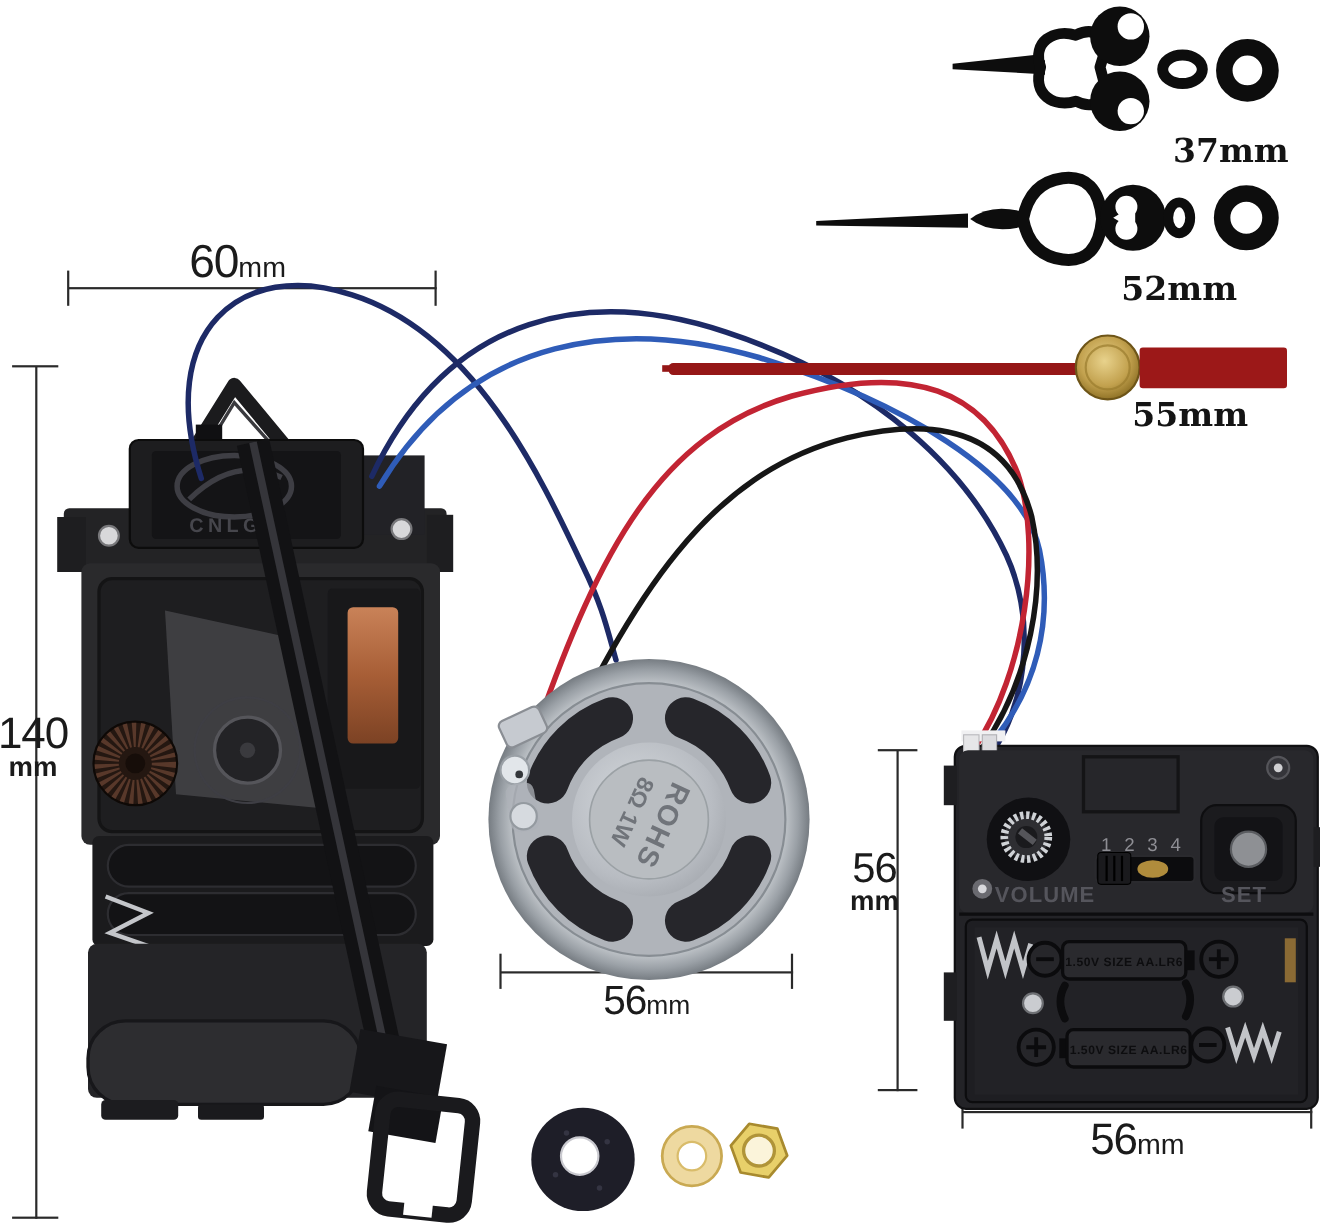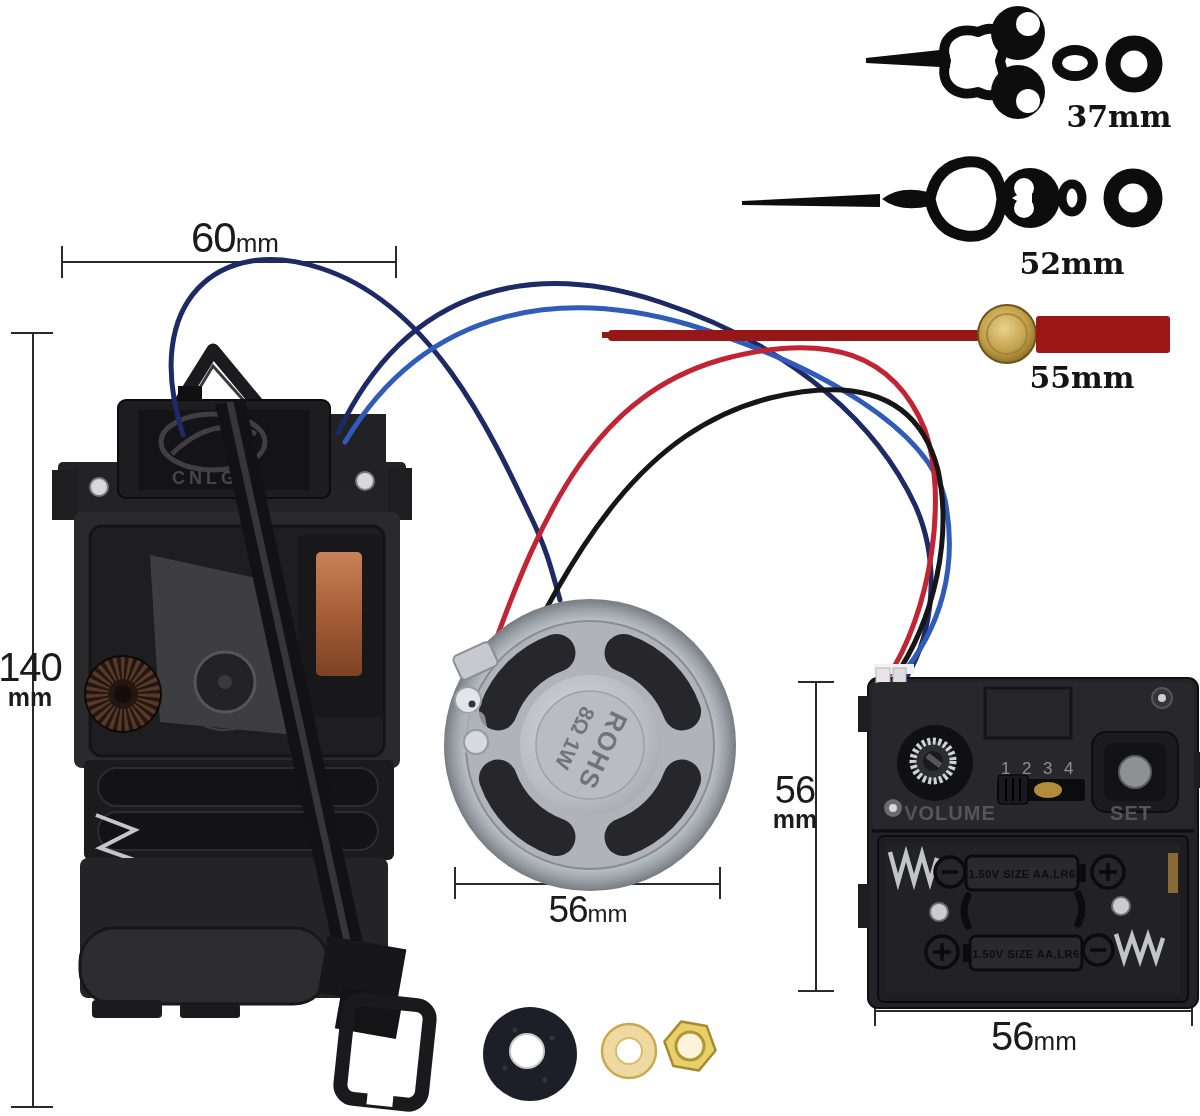--- a/index.html
+++ b/index.html
@@ -18,21 +18,21 @@
 </style>
 </head>
 <body>
 
 <div class="stage">
 
   <div>
     <div class="dline" style="left:62px;top:261px;width:335px;height:2px;"></div>
     <div class="dline" style="left:61px;top:246px;width:2px;height:32px;"></div>
     <div class="dline" style="left:395px;top:246px;width:2px;height:32px;"></div>
-    <div class="dlabel big" style="left:115px;top:214px;width:240px;">
+    <div class="dlabel big" style="left:96px;top:214px;width:240px;">
       <span class="dnum">60</span><span class="dunit">mm</span>
     </div>
   </div>
 
   <div>
     <div class="dline" style="left:32px;top:333px;width:2px;height:775px;"></div>
     <div class="dline" style="left:11px;top:332px;width:42px;height:2px;"></div>
     <div class="dline" style="left:11px;top:1106px;width:42px;height:2px;"></div>
     <div class="dlabel stack" style="left:-4px;top:648px;width:68px;">
       <span class="dnum">140</span>
@@ -61,21 +61,21 @@
 
   <div>
     <div class="dline" style="left:875px;top:1010px;width:318px;height:2px;"></div>
     <div class="dline" style="left:874px;top:994px;width:2px;height:32px;"></div>
     <div class="dline" style="left:1191px;top:994px;width:2px;height:32px;"></div>
     <div class="dlabel" style="left:875px;top:1014px;width:318px;">
       <span class="dnum">56</span><span class="dunit">mm</span>
     </div>
   </div>
 
-  <div class="hand-label" style="left:1057px;top:99px;">37mm</div>
+  <div class="hand-label" style="left:1057px;top:120px;">37mm</div>
   <div class="hand-label" style="left:1010px;top:246px;">52mm</div>
   <div class="hand-label" style="left:1020px;top:360px;">55mm</div>
 
   <svg class="art" width="1200" height="1116" viewBox="0 0 1200 1116">
     <defs>
       <linearGradient id="copper" x1="0" y1="0" x2="0" y2="1">
         <stop offset="0" stop-color="#c98258"></stop>
           <stop offset=".5" stop-color="#a75e36"></stop>
           <stop offset="1" stop-color="#7c4224"></stop>
       </linearGradient>

